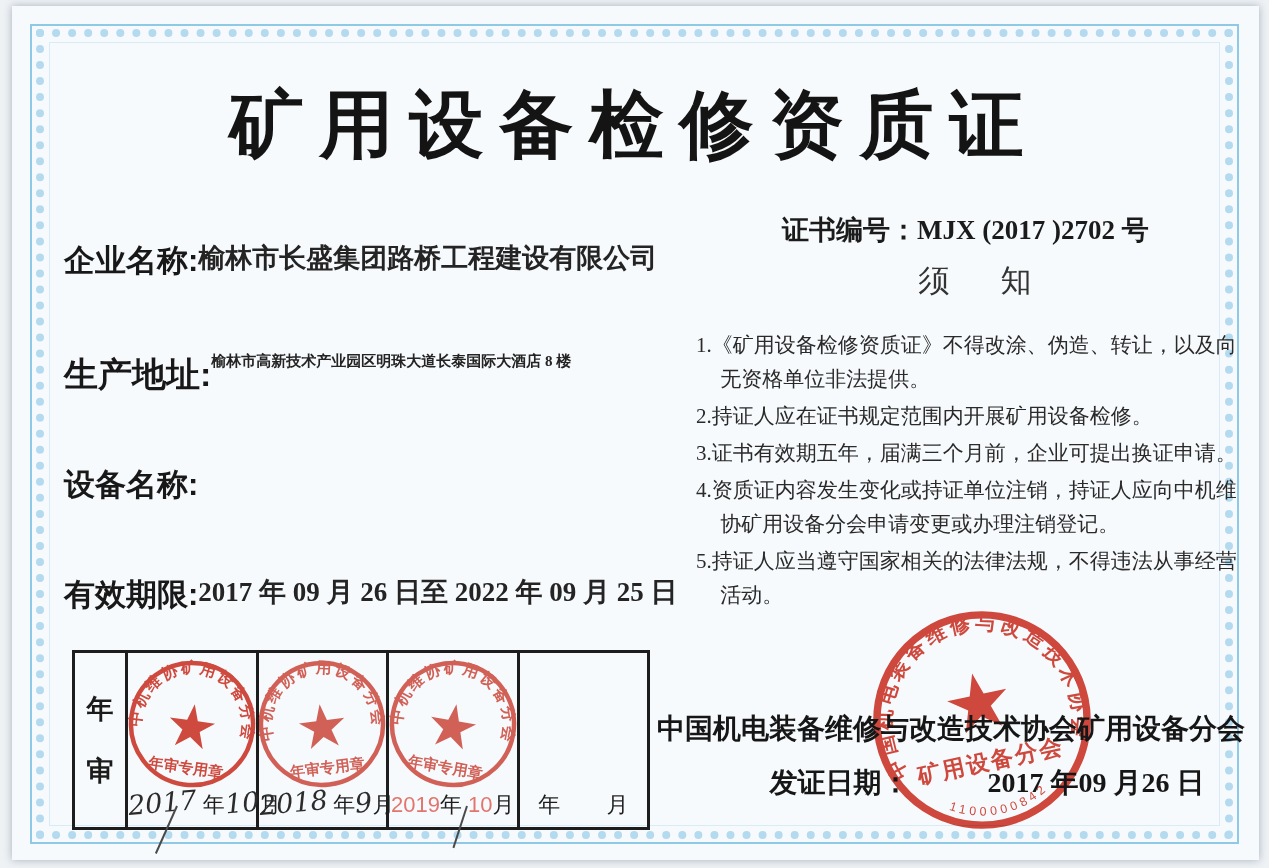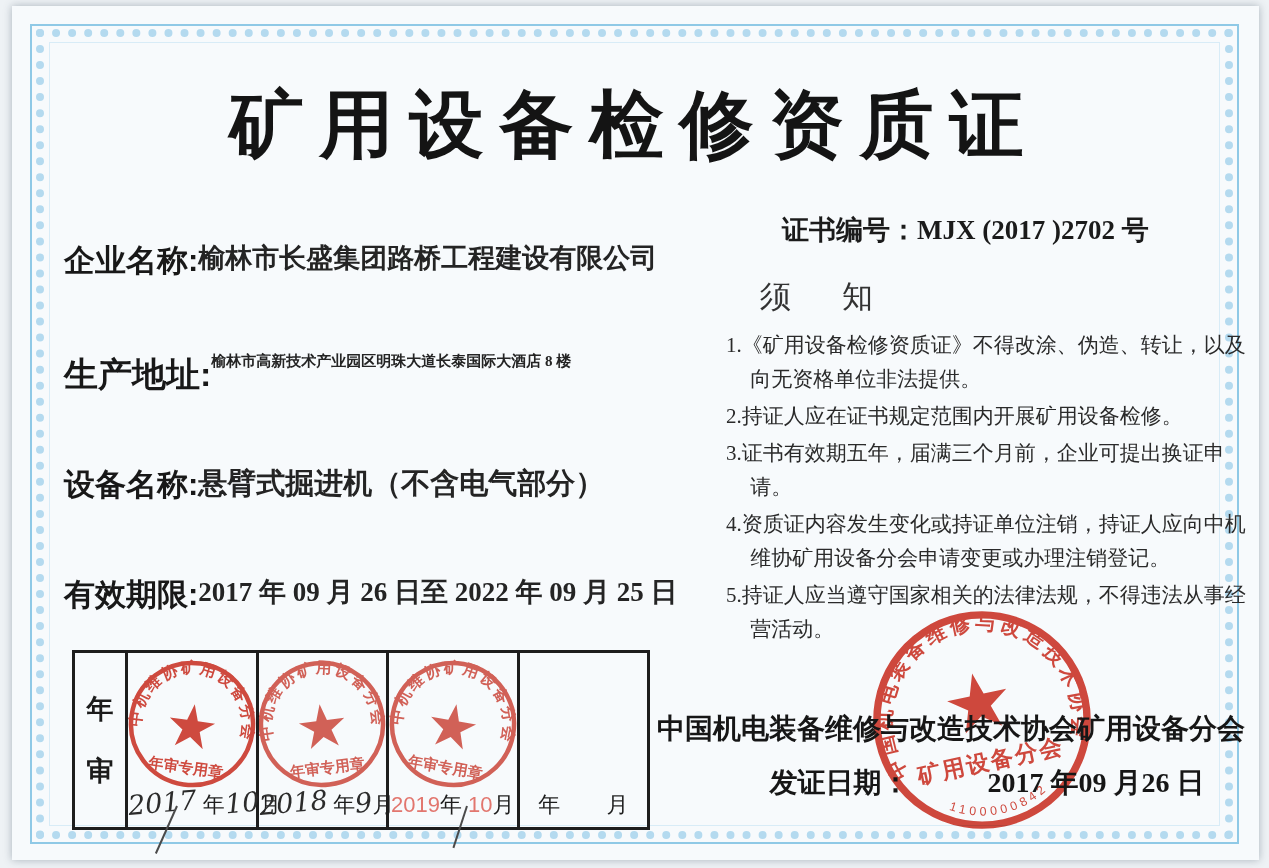--- a/index.html
+++ b/index.html
@@ -19,25 +19,25 @@
            font-weight:bold;font-size:27px;white-space:nowrap;}
 
   .field{position:absolute;left:64px;display:flex;align-items:flex-start;white-space:nowrap;}
   .field .lbl{font-weight:bold;color:#181818;}
   .field .val{font-family:"Liberation Serif",serif;font-weight:bold;color:#242424;}
   .f1{top:240px}.f1 .lbl{font-size:31px}.f1 .val{font-size:27px}
   .f2{top:352px}.f2 .lbl{font-size:34px}.f2 .val{font-size:15px}
   .f3{top:464px}.f3 .lbl{font-size:31px}.f3 .val{font-size:29px}
   .f4{top:574px}.f4 .lbl{font-size:31px}.f4 .val{font-size:27px}
 
-  .notice-head{position:absolute;left:760px;top:276px;width:440px;
+  .notice-head{position:absolute;left:760px;top:260px;width:440px;text-align:center;
                font-family:Liberation Serif, serif;font-size:31px;letter-spacing:10px;color:#333;}
   .notice{position:absolute;left:696px;top:328px;width:558px;
           font-family:"Liberation Serif",serif;font-size:21px;line-height:1.62;color:#2a2a2a;}
-  .notice .item{padding-left:1.15em;text-indent:-1.15em;margin-bottom:3px;margin-left:30px;}
+  .notice .item{padding-left:1.15em;text-indent:-1.15em;margin-bottom:3px;}
 
   
   .table{position:absolute;left:72px;top:650px;width:572px;height:174px;
          display:flex;border:3px solid #1d1d1d;background:transparent;}
   .th{width:50px;border-right:3px solid #1d1d1d;display:flex;flex-direction:column;
       align-items:center;justify-content:center;gap:26px;font-weight:bold;font-size:27px;}
   .cell{flex:1;position:relative;border-right:3px solid #1d1d1d;}
   .cell:last-child{border-right:none;margin-top:42px;}
   .cell .stamp-sm{position:absolute;top:1px;left:50%;transform:translateX(-50%);
                   mix-blend-mode:multiply;opacity:.92;}
@@ -77,21 +77,20 @@
   <div class="field f1">
     <span class="lbl">企业名称:</span>
     <span class="val">榆林市长盛集团路桥工程建设有限公司</span>
   </div>
   <div class="field f2">
     <span class="lbl">生产地址:</span>
     <span class="val">榆林市高新技术产业园区明珠大道长泰国际大酒店 8 楼</span>
   </div>
   <div class="field f3">
     <span class="lbl">设备名称:</span>
-    <span class="val">悬臂式掘进机（不含电气部分）</span>
   </div>
   <div class="field f4">
     <span class="lbl">有效期限:</span>
     <span class="val">2017 年 09 月 26 日至 2022 年 09 月 25 日</span>
   </div>
 
   <div class="notice-head">须　知</div>
   <div class="notice">
     <div class="item">1.《矿用设备检修资质证》不得改涂、伪造、转让，以及向无资格单位非法提供。</div>
     <div class="item">2.持证人应在证书规定范围内开展矿用设备检修。</div>

